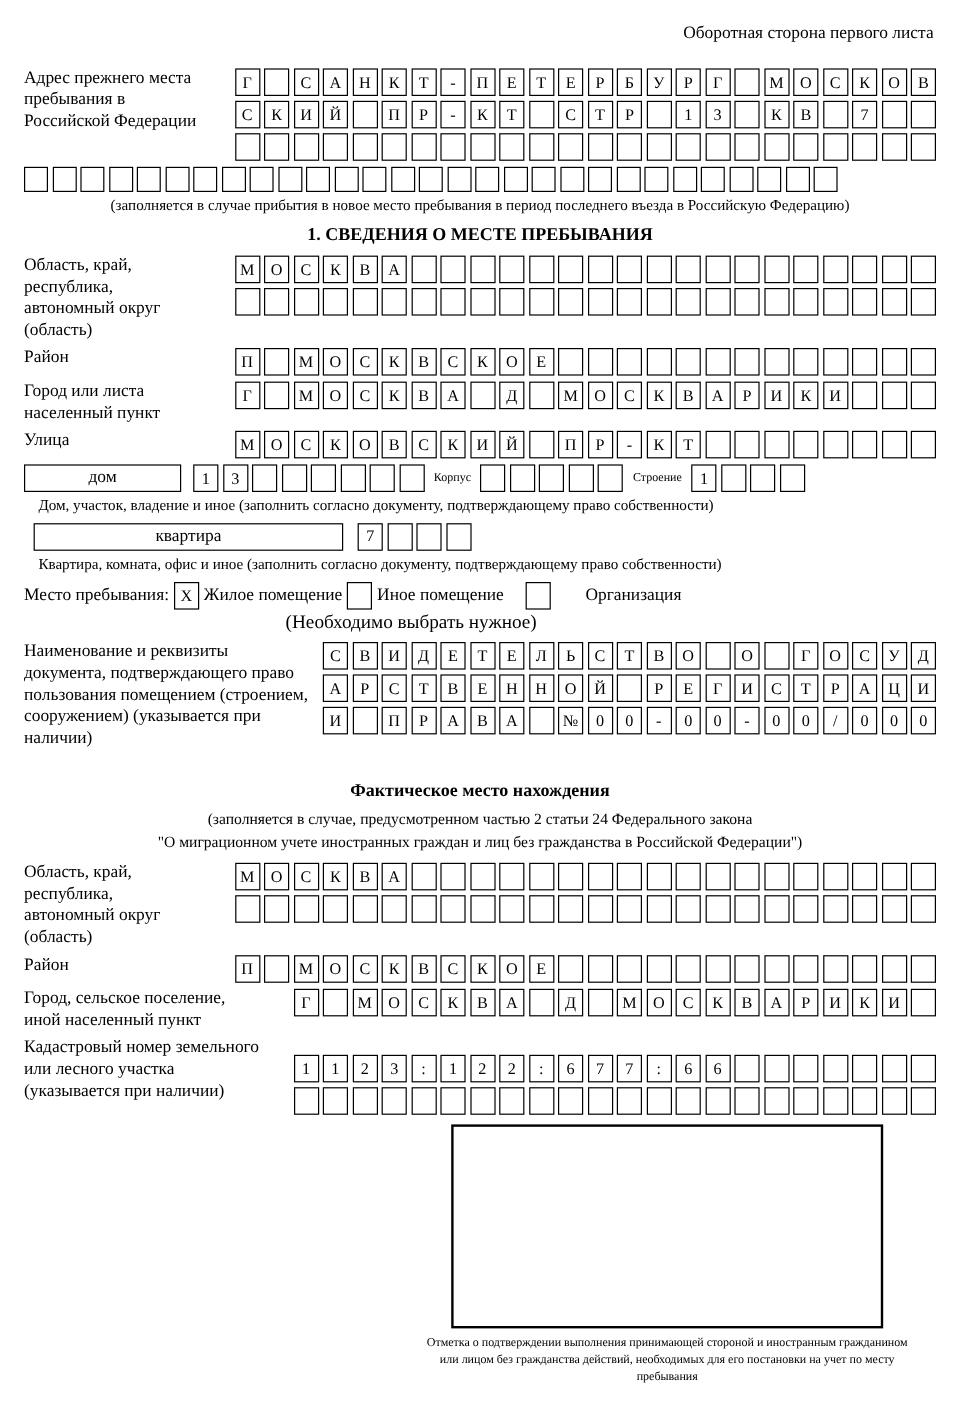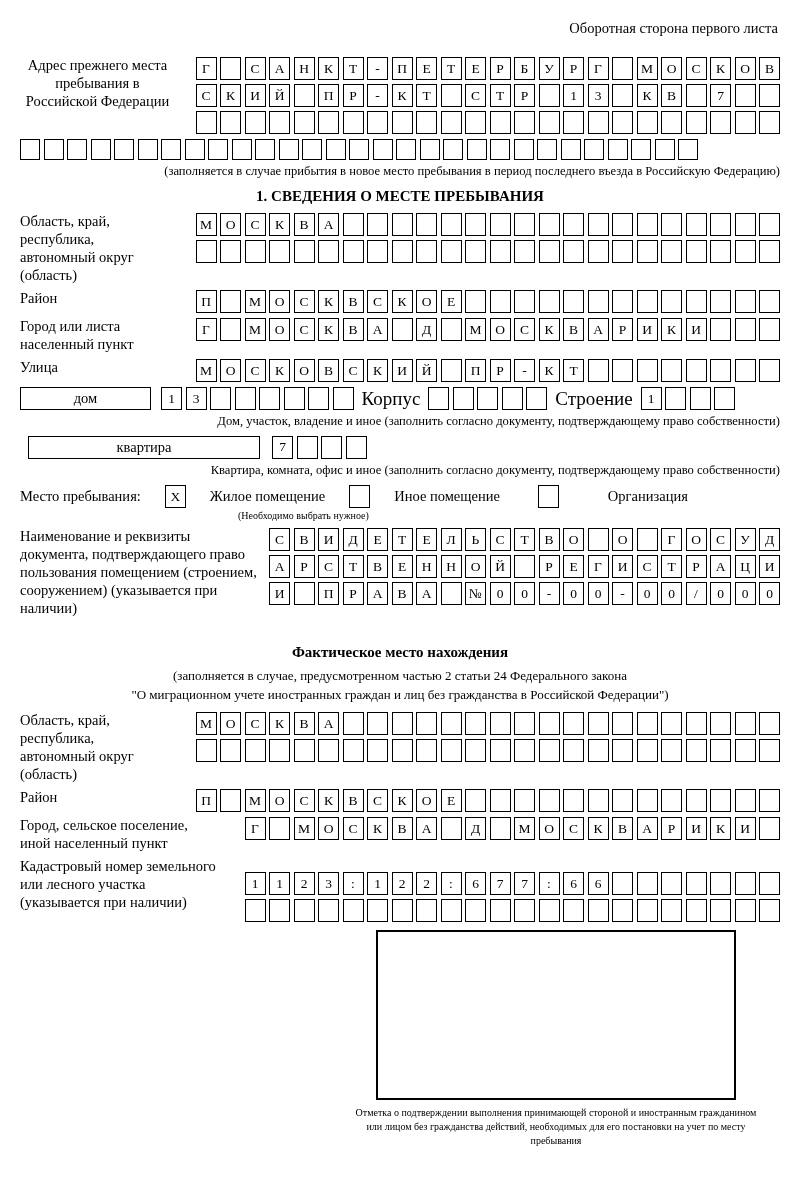--- a/index.html
+++ b/index.html
@@ -9,45 +9,45 @@
   .field{display:flex;margin-bottom:5px;}
   .field .label{flex:1;font-size:14.5px;line-height:1.24;padding-right:8px;}
   .rows{display:flex;flex-direction:column;gap:4px;}
   .cells{display:flex;gap:3.5px;}
   .cell{width:21px;min-width:21px;height:23px;border:1.6px solid #000;box-sizing:border-box;
         display:flex;align-items:center;justify-content:center;font-size:13.5px;line-height:1;}
   .fullrow{margin:5px 0 3px 0;}
   .fullrow .cell{width:20px;min-width:20px;height:21px;}
   .caption{font-size:12.6px;line-height:1.3;}
   .center{text-align:center;}
-  .mb{margin-bottom:6px;text-align:right;}
+  .mb{margin-bottom:6px;}
   .sect-title{text-align:center;font-weight:bold;font-size:15px;margin:9px 0 8px 0;}
   .house-line{display:flex;align-items:center;margin:3px 0 3px 0;}
   .named-box{border:1.6px solid #000;height:23px;box-sizing:border-box;display:flex;
              align-items:center;justify-content:center;font-size:14.5px;}
   .house-type{width:131px;margin-right:10px;}
-  .apt-type{width:232px;margin-left:8px;margin-right:12px;}
-  .inline-label{font-size:19px;margin:0 8px;white-space:nowrap;}
-  .stay-line{display:flex;align-items:center;gap:24px;font-size:14.5px;margin:7px 0 2px 0;}
-  .stay-note{padding-left:218px;font-size:10px;margin-bottom:7px;}
+  .apt-type{width:258px;margin-left:8px;margin-right:12px;}
+  .inline-label{font-size:10px;margin:0 8px;white-space:nowrap;}
+  .stay-line{display:flex;align-items:center;gap:4px;font-size:14.5px;margin:7px 0 2px 0;}
+  .stay-note{padding-left:218px;font-size:16px;margin-bottom:7px;}
   .fact-header{text-align:center;font-weight:bold;font-size:15px;margin:26px 0 6px 0;}
   .fact-note{text-align:center;font-size:13px;line-height:1.45;margin-bottom:8px;}
   .stamp-box{width:360px;height:170px;border:2px solid #000;box-sizing:border-box;margin:8px 0 6px 356px;}
   .stamp-caption{width:412px;margin-left:330px;text-align:center;font-size:10px;line-height:1.4;}
   .doc-label{width:232px;min-width:232px;}
 </style>
 </head>
 <body>
 
 <div class="page">
 
   <div class="top-note">Оборотная сторона первого листа</div>
 
   <div class="field">
-    <div class="label" style="max-width:155px;text-align:center;">Адрес прежнего места пребывания в Российской Федерации</div>
+    <div class="label" style="max-width:155px;">Адрес прежнего места пребывания в Российской Федерации</div>
     <div class="rows" style="margin-left:auto;">
       <div class="cells">
           <span class="cell">Г</span>
           <span class="cell"></span>
           <span class="cell">С</span>
           <span class="cell">А</span>
           <span class="cell">Н</span>
           <span class="cell">К</span>
           <span class="cell">Т</span>
           <span class="cell">-</span>

